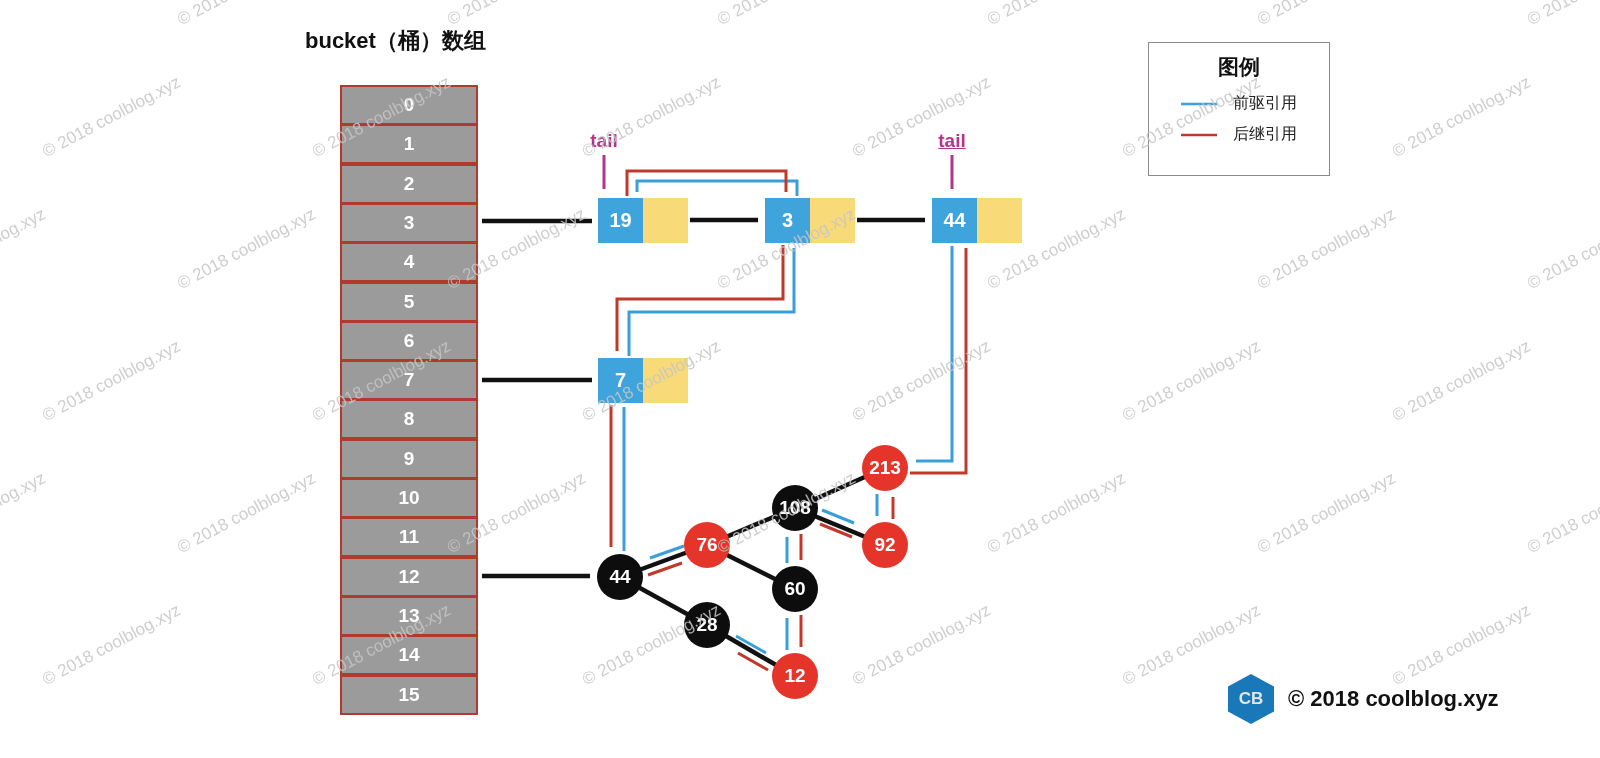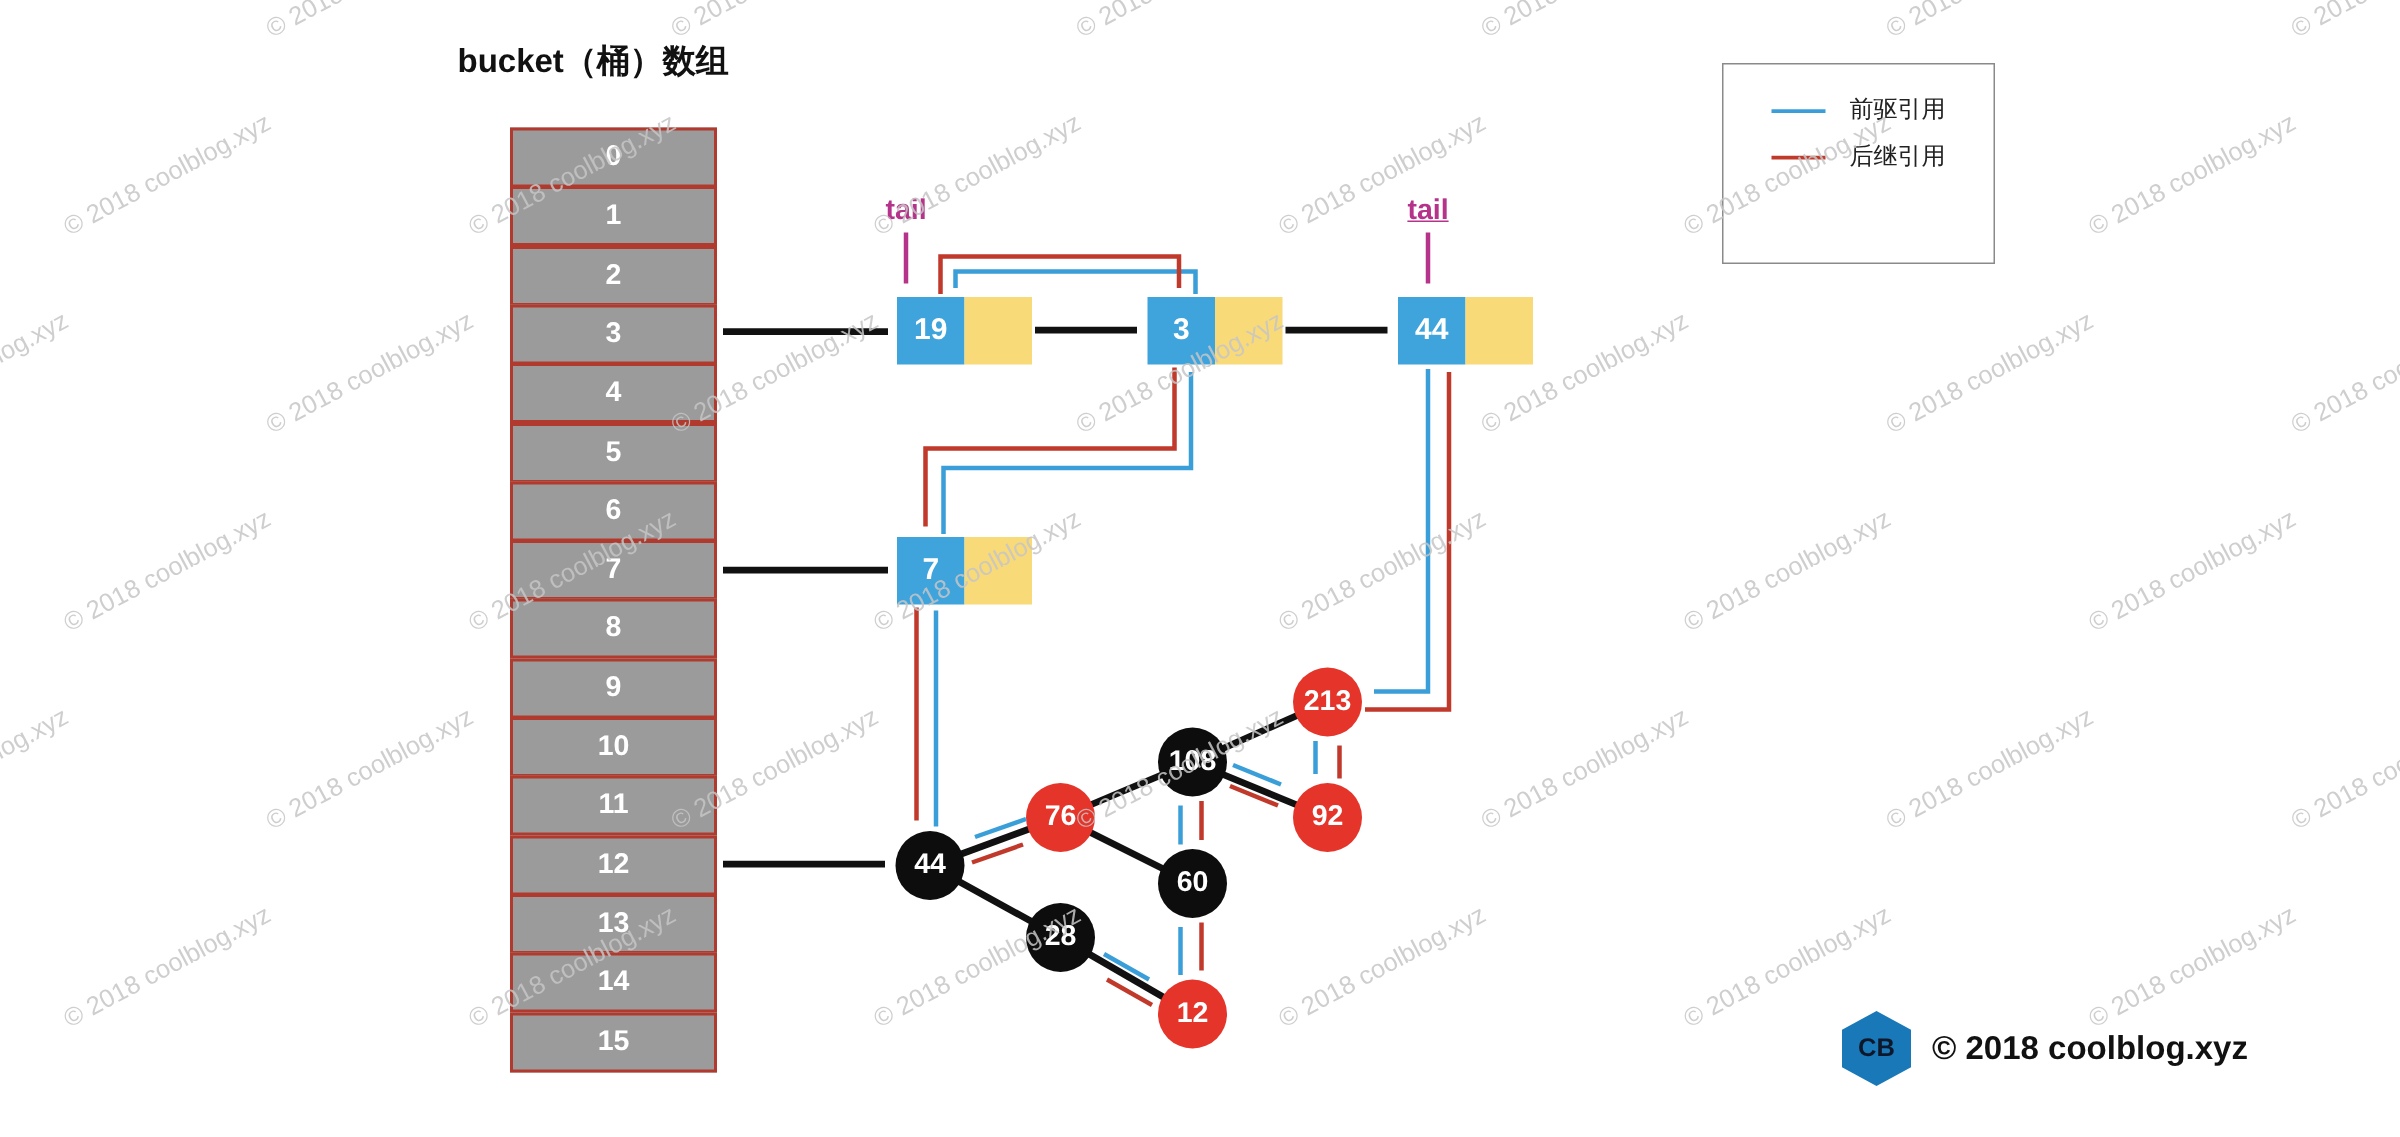--- a/index.html
+++ b/index.html
@@ -43,21 +43,21 @@
 
   .legend{position:absolute;left:1148px;top:42px;width:182px;height:134px;border:1.5px solid #8a8a8a;
           background:rgba(255,255,255,.95);z-index:6;padding-top:10px;}
   .legend .ltitle{text-align:center;font-size:21px;font-weight:bold;color:#111;margin-bottom:12px;}
   .lrow{display:flex;align-items:center;gap:14px;padding-left:22px;margin-top:10px;}
   .lrow span{font-size:16px;color:#222;}
 
   .footer{position:absolute;left:1228px;top:674px;display:flex;align-items:center;gap:14px;z-index:6;}
   .hex{width:46px;height:50px;background:var(--logo,#1878b8);
        clip-path:polygon(50% 0,100% 25%,100% 75%,50% 100%,0 75%,0 25%);
-       color:#0f172a;font-weight:bold;font-size:17px;text-align:center;line-height:50px;}
+       color:#e5e5e5;font-weight:bold;font-size:17px;text-align:center;line-height:50px;}
   .ftext{font-size:22px;font-weight:bold;color:#111;}
 </style>
 </head>
 <body>
 
 <div class="stage">
 
   <svg id="under" class="layer">
     <g id="tree-edges">
         <line x1="620" y1="577" x2="707" y2="545" class="tree-edge"></line>
@@ -170,20 +170,21 @@
       <div class="tnode black" style="left: 772px; top: 566px;">60</div>
       <div class="tnode red" style="left: 772px; top: 653px;">12</div>
       <div class="tnode red" style="left: 862px; top: 445px;">213</div>
       <div class="tnode red" style="left: 862px; top: 522px;">92</div>
     </div>
 
   <div class="ptr" style="left:566px;top:130px;">tail</div>
   <div class="ptr" style="left:914px;top:130px;text-decoration:underline;">tail</div>
 
   <div class="legend">
+    <div class="ltitle">图例</div>
     <div id="legend-items">
         <div class="lrow">
           <svg width="48" height="14">
             <defs>
               <marker id="lm0" viewBox="0 0 6 6" refX="5" refY="3" markerWidth="6" markerHeight="6" orient="auto">
                 <path d="M0,0 L6,3 L0,6 z" fill="#3a9fd8"></path>
               </marker>
             </defs>
             <line x1="46" y1="7" x2="10" y2="7" stroke="#3a9fd8" stroke-width="2.5" marker-end="url(#lm0)"></line>
           </svg>

